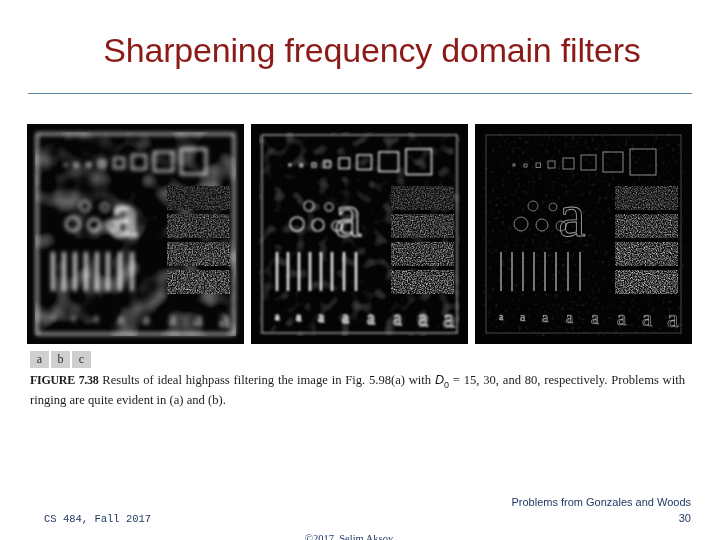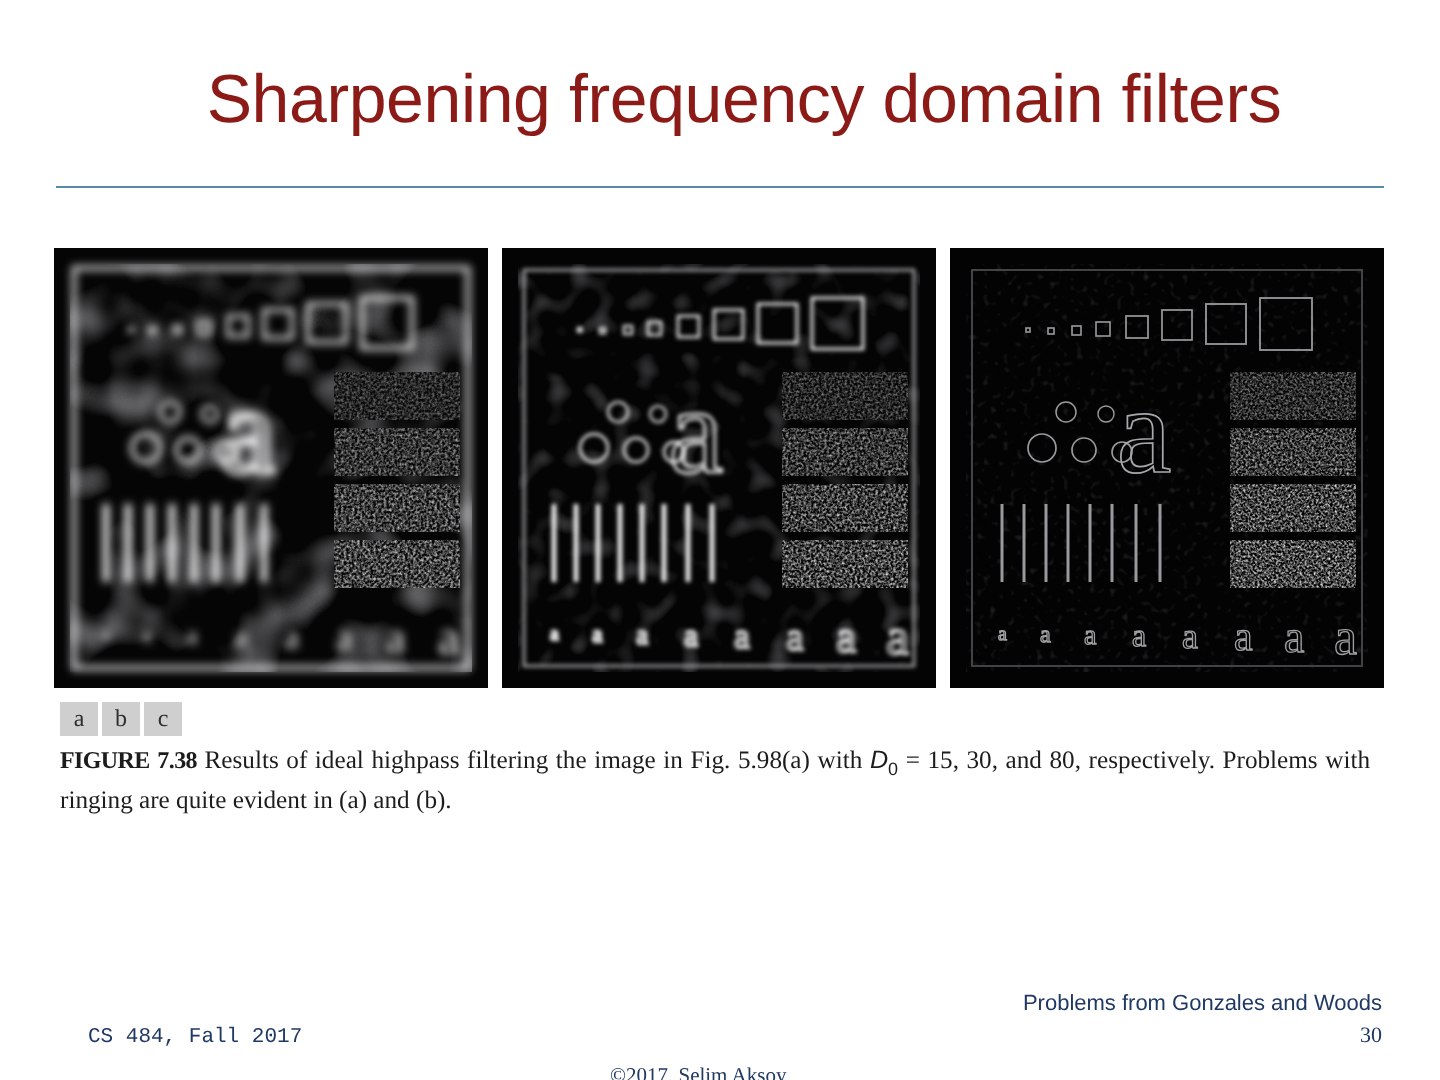--- a/index.html
+++ b/index.html
@@ -115,21 +115,21 @@
     font-size: 11px;
     line-height: 14px;
     text-align: right;
     white-space: nowrap;
   }
   #page-number {
     position: absolute;
     right: 29px;
     top: 511px;
     color: #1F3864;
-    font-family: Liberation Serif, serif;
+    font-family: Liberation Sans, sans-serif;
     font-size: 11px;
     line-height: 14px;
     text-align: right;
   }
   #footer-left {
     position: absolute;
     left: 29px;
     top: 512px;
     color: #1F3864;
     font-family: Liberation Mono, monospace;

